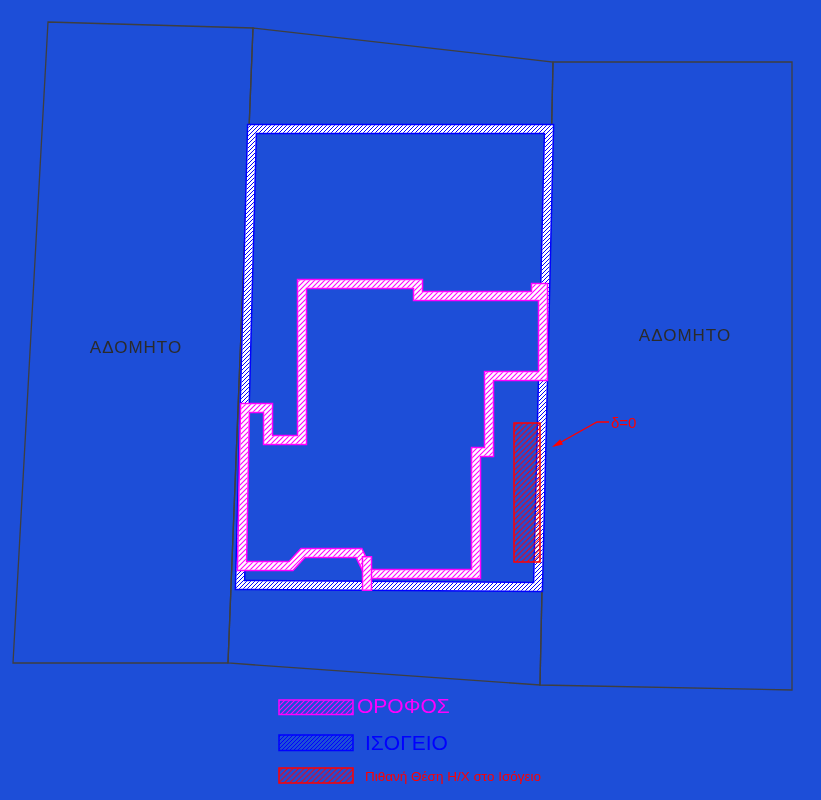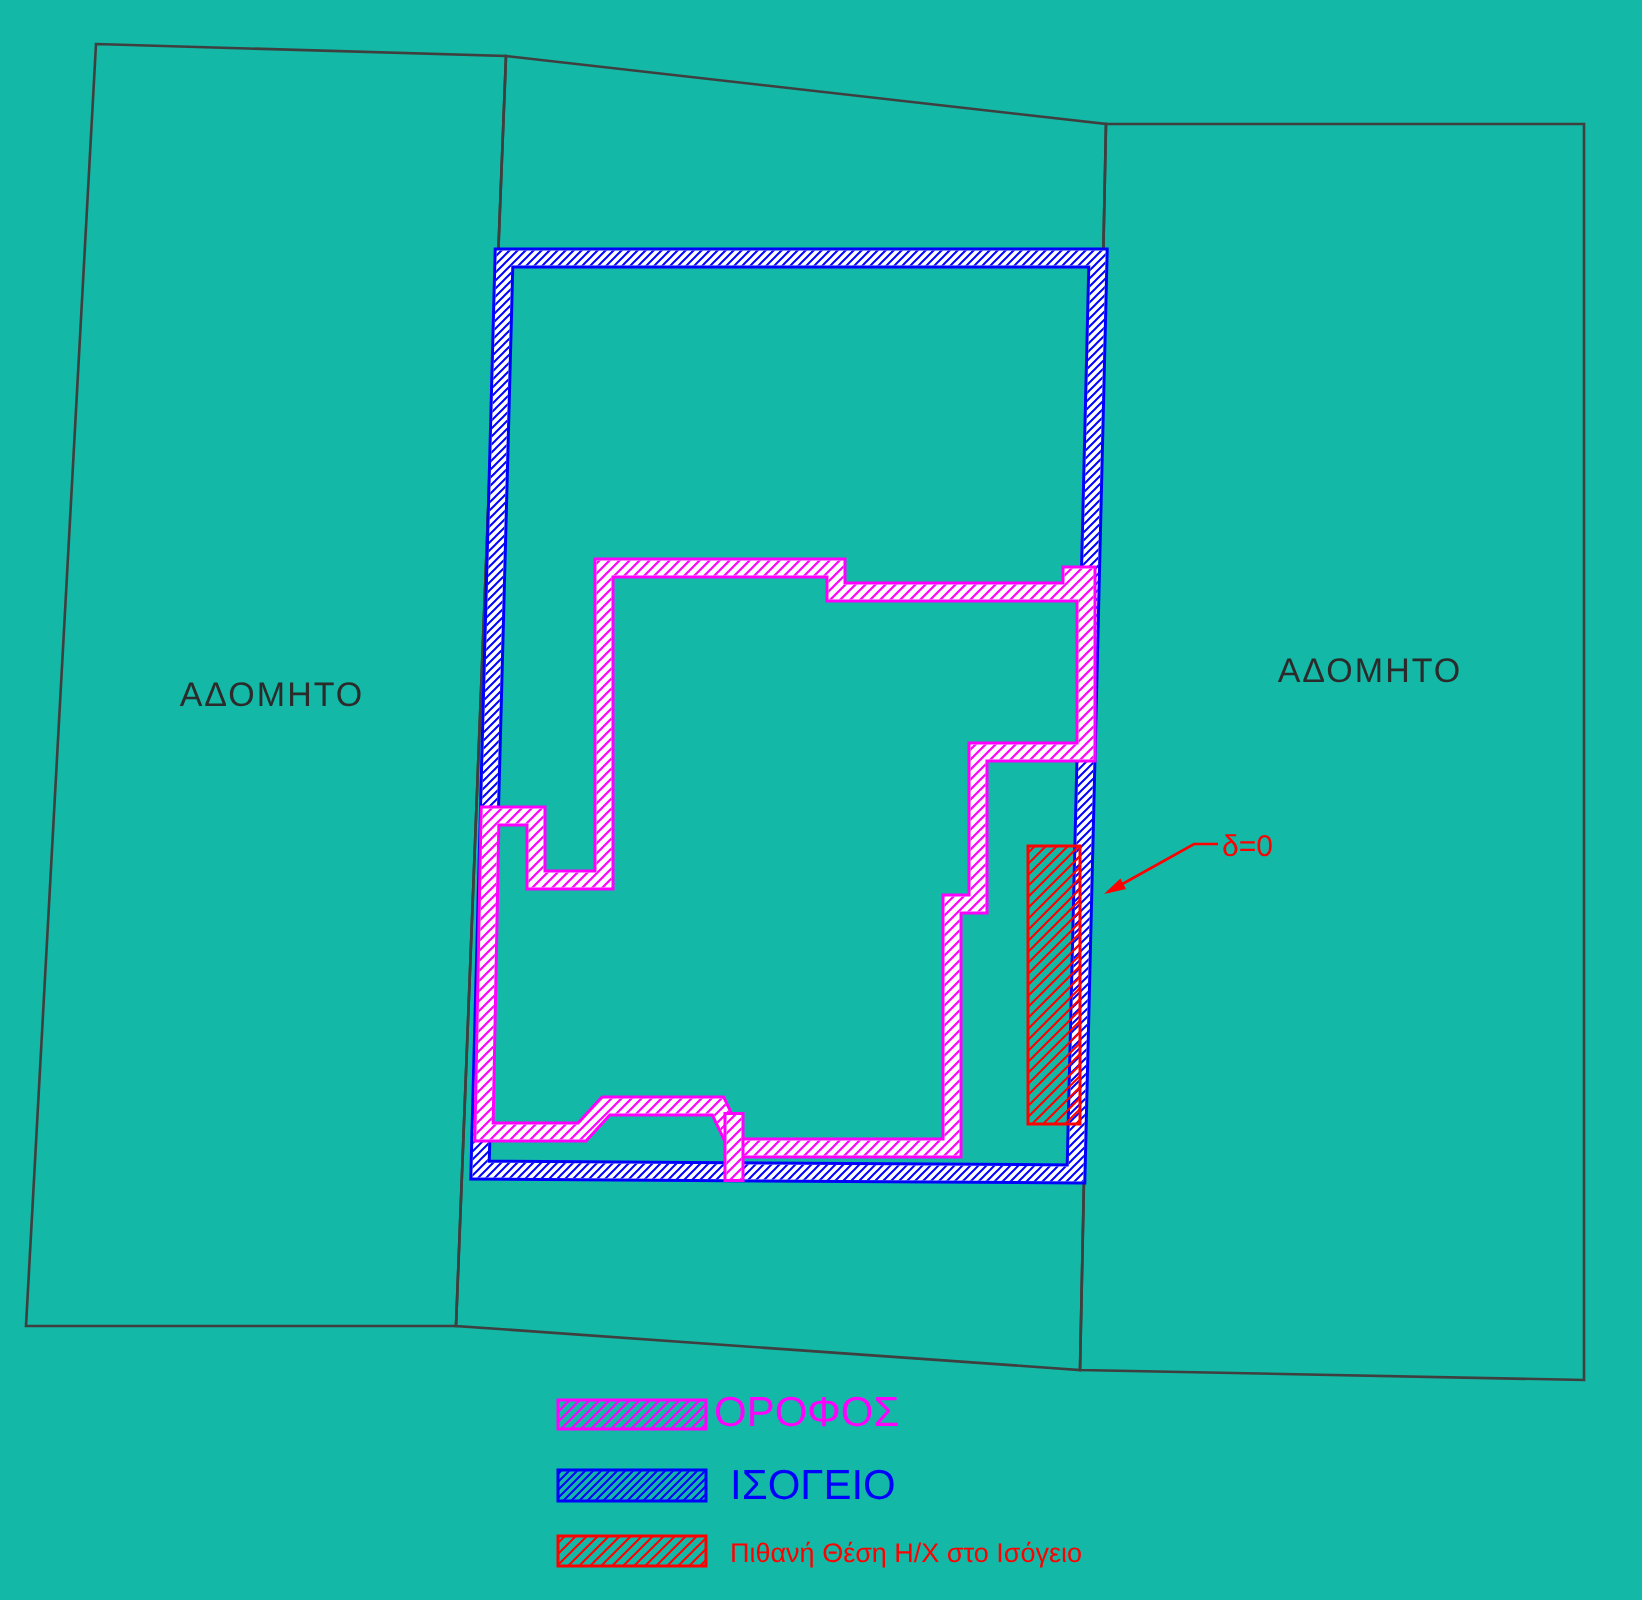--- a/index.html
+++ b/index.html
@@ -4,21 +4,21 @@
 <style>
   html, body {
     margin: 0;
     padding: 0;
     background: #ffffff;
   }
   .stage {
     position: relative;
     width: 821px;
     height: 800px;
-    background: #14b8a6;
+    background: #1d4ed8;
     overflow: hidden;
     font-family: "Liberation Sans", sans-serif;
   }
   svg text {
     font-family: "Liberation Sans", sans-serif;
   }
   .parcel-label {
     font-size: 17px;
     letter-spacing: 1px;
     fill: #2b2b2b;

